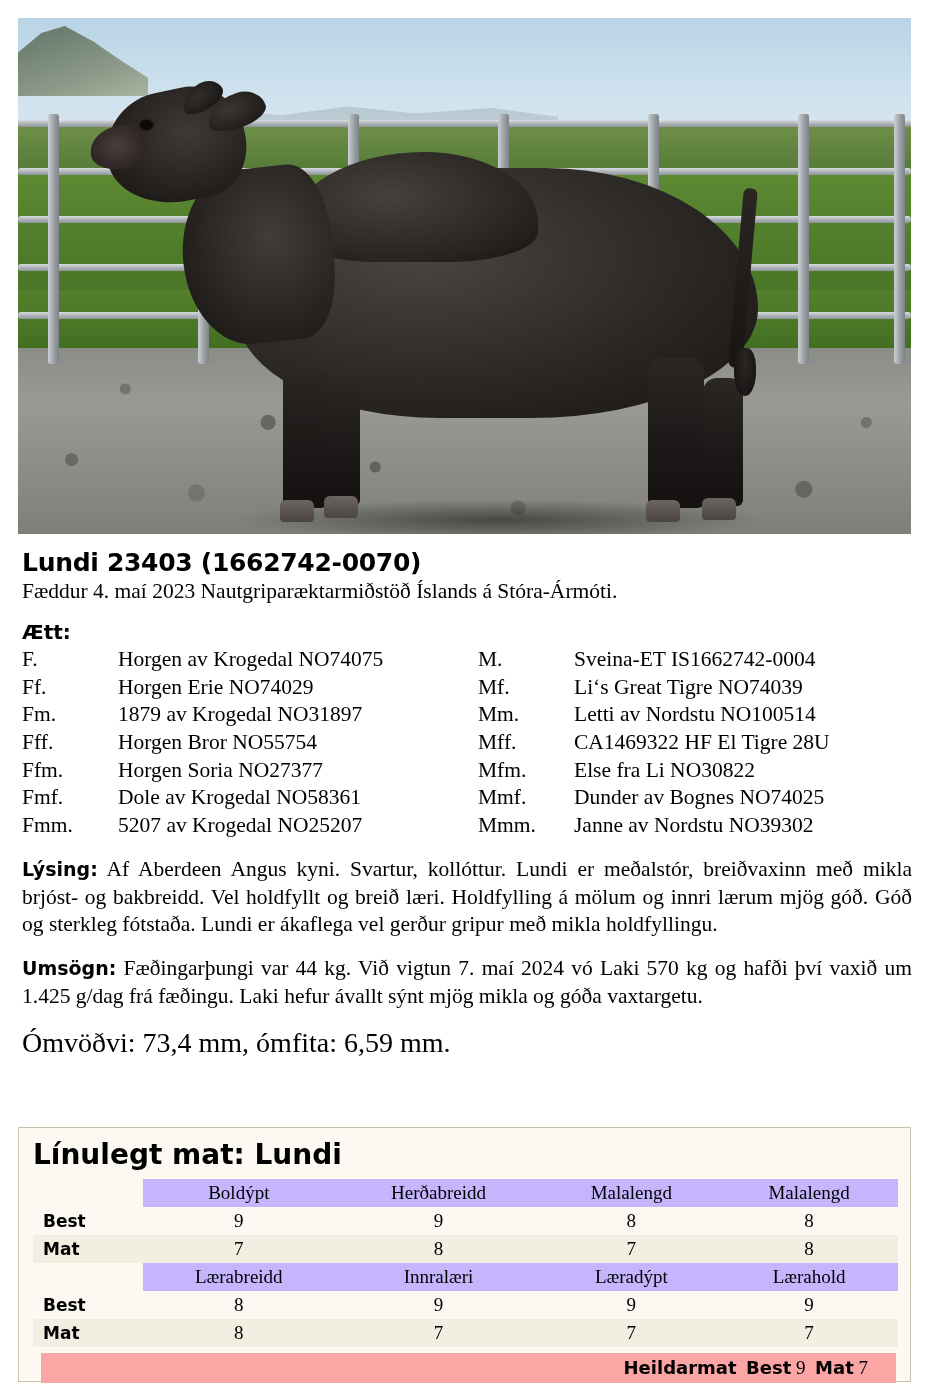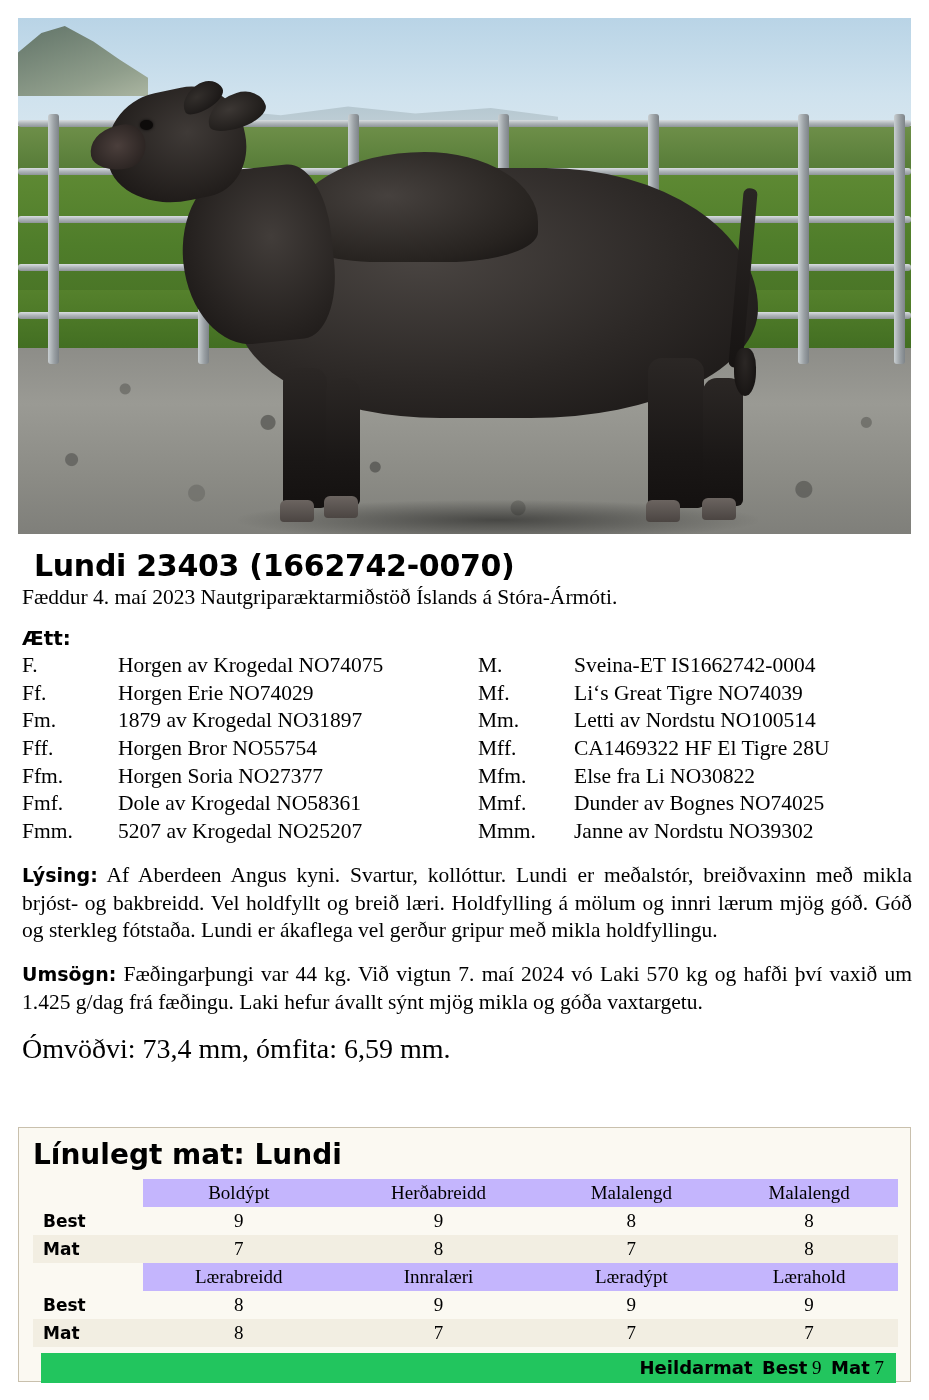--- a/index.html
+++ b/index.html
@@ -210,23 +210,23 @@
     position: absolute;
     left: 150px; top: 452px;
     width: 520px; height: 40px;
     background: radial-gradient(ellipse at 50% 50%, rgba(0,0,0,.45) 0%, rgba(0,0,0,0) 72%);
   }
 
   
   .title {
     font-family: "DejaVu Sans", sans-serif;
     font-weight: bold;
-    font-size: 30px;
+    font-size: 25px;
     letter-spacing: -0.3px;
-    margin: 14px 0 2px 16px;
+    margin: 14px 0 2px 4px;
   }
   .born {
     font-size: 21.5px;
     margin: 0 0 0 4px;
   }
   .section-head {
     font-family: "DejaVu Sans", sans-serif;
     font-weight: bold;
     font-size: 20px;
     margin: 16px 0 2px 4px;
@@ -295,25 +295,25 @@
     font-family: "DejaVu Sans", sans-serif;
     font-weight: bold;
     font-size: 17px;
     padding-left: 10px;
     width: 110px;
   }
   table.linear tr.data td { background: #fbf9f2; }
   table.linear tr.alt td { background: #f2eee2; }
   .total-row {
     margin: 6px 14px 0 22px;
-    background: #22c55e;
+    background: #fca5a5;
     height: 30px;
     line-height: 30px;
     text-align: right;
-    padding-right: 12px;
+    padding-right: 28px;
     font-size: 19px;
   }
   .total-row b {
     font-family: "DejaVu Sans", sans-serif;
     font-weight: bold;
     font-size: 18px;
   }
   .total-label {
     font-family: "DejaVu Sans", sans-serif;
     font-weight: bold;

